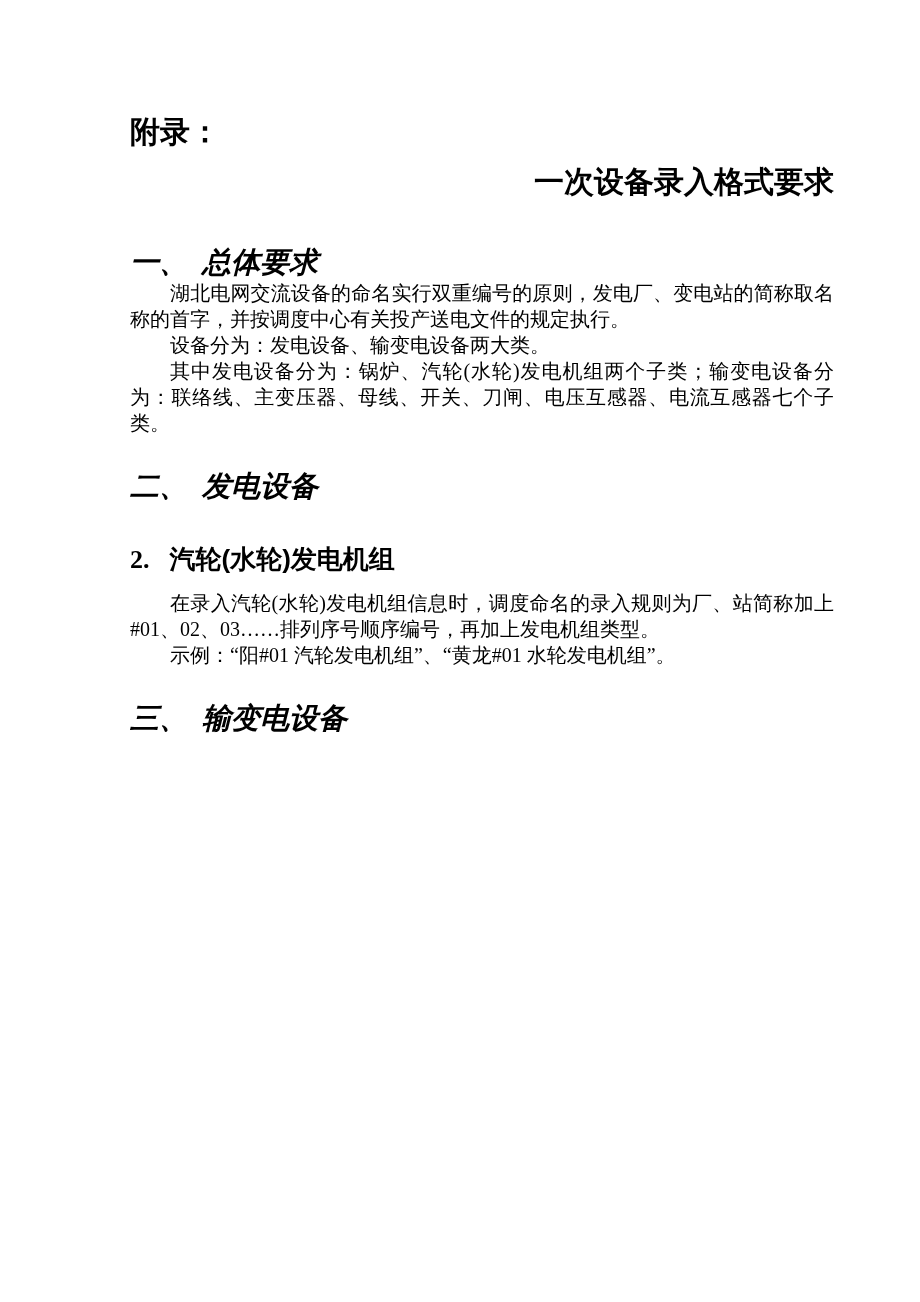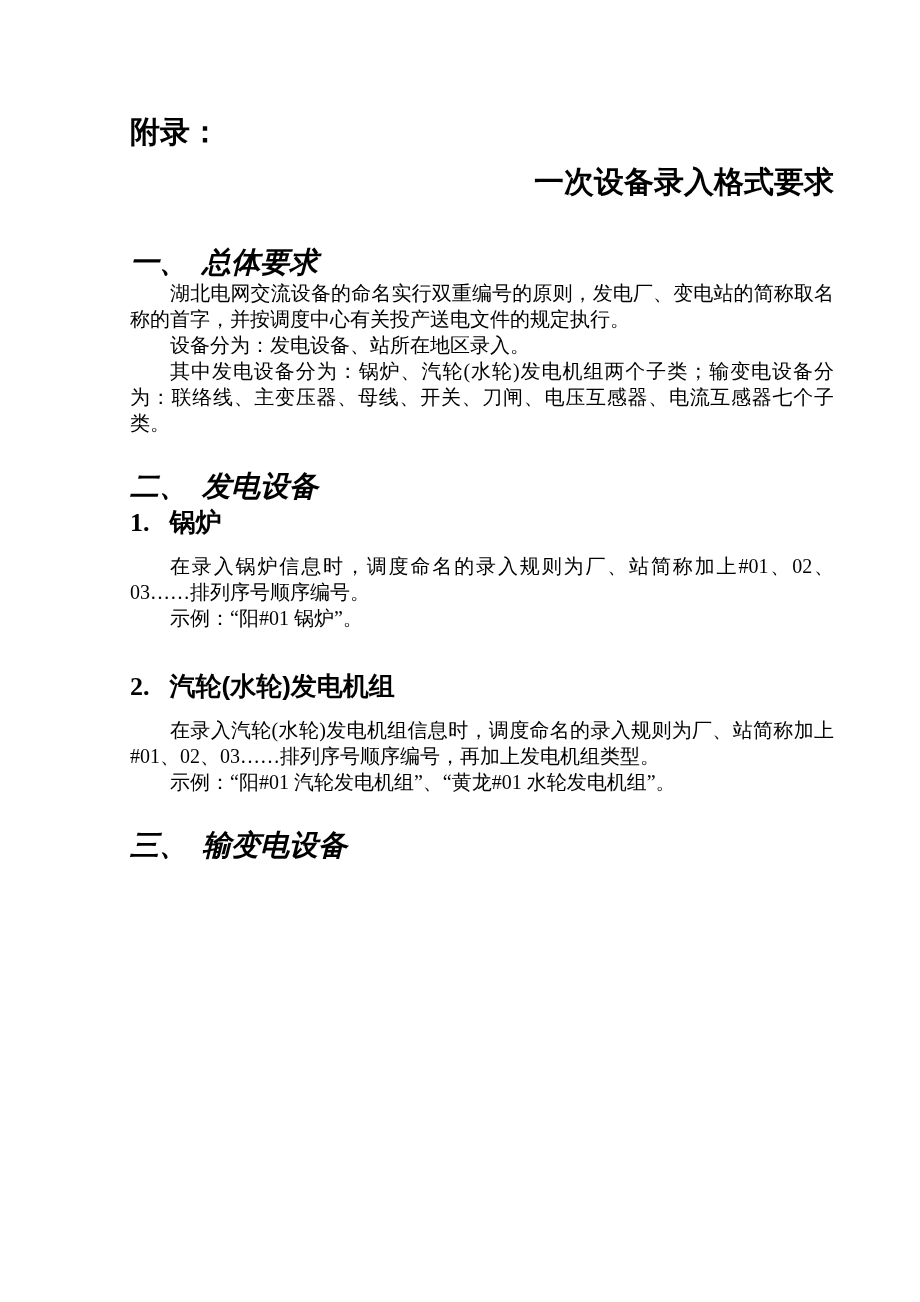--- a/index.html
+++ b/index.html
@@ -84,36 +84,29 @@
 
     <p class="appendix">附录：</p>
 
     <h1 class="doc-title">一次设备录入格式要求</h1>
 
     <section>
       <h2 class="sec-head first">
         <span class="sec-num">一、</span><span>总体要求</span>
       </h2>
       <p class="body">湖北电网交流设备的命名实行双重编号的原则，发电厂、变电站的简称取名称的首字，并按调度中心有关投产送电文件的规定执行。</p>
-      <p class="body">设备分为：发电设备、站所在地区录入。</p>
+      <p class="body">设备分为：发电设备、输变电设备两大类。</p>
       <p class="body">其中发电设备分为：锅炉、汽轮(水轮)发电机组两个子类；输变电设备分为：联络线、主变压器、母线、开关、刀闸、电压互感器、电流互感器七个子类。</p>
     </section>
 
     <section>
       <h2 class="sec-head">
         <span class="sec-num">二、</span><span>发电设备</span>
       </h2>
 
-      <div>
-        <h3 class="sub-head">
-          <span class="sub-num">1.</span><span>锅炉</span>
-        </h3>
-        <p class="body lead">在录入锅炉信息时，调度命名的录入规则为厂、站简称加上#01、02、03……排列序号顺序编号。</p>
-        <p class="body">示例：“阳#01 锅炉”。</p>
-      </div>
 
       <div>
         <h3 class="sub-head gap">
           <span class="sub-num">2.</span><span>汽轮(水轮)发电机组</span>
         </h3>
         <p class="body lead">在录入汽轮(水轮)发电机组信息时，调度命名的录入规则为厂、站简称加上#01、02、03……排列序号顺序编号，再加上发电机组类型。</p>
         <p class="body">示例：“阳#01 汽轮发电机组”、“黄龙#01 水轮发电机组”。</p>
       </div>
     </section>
 

